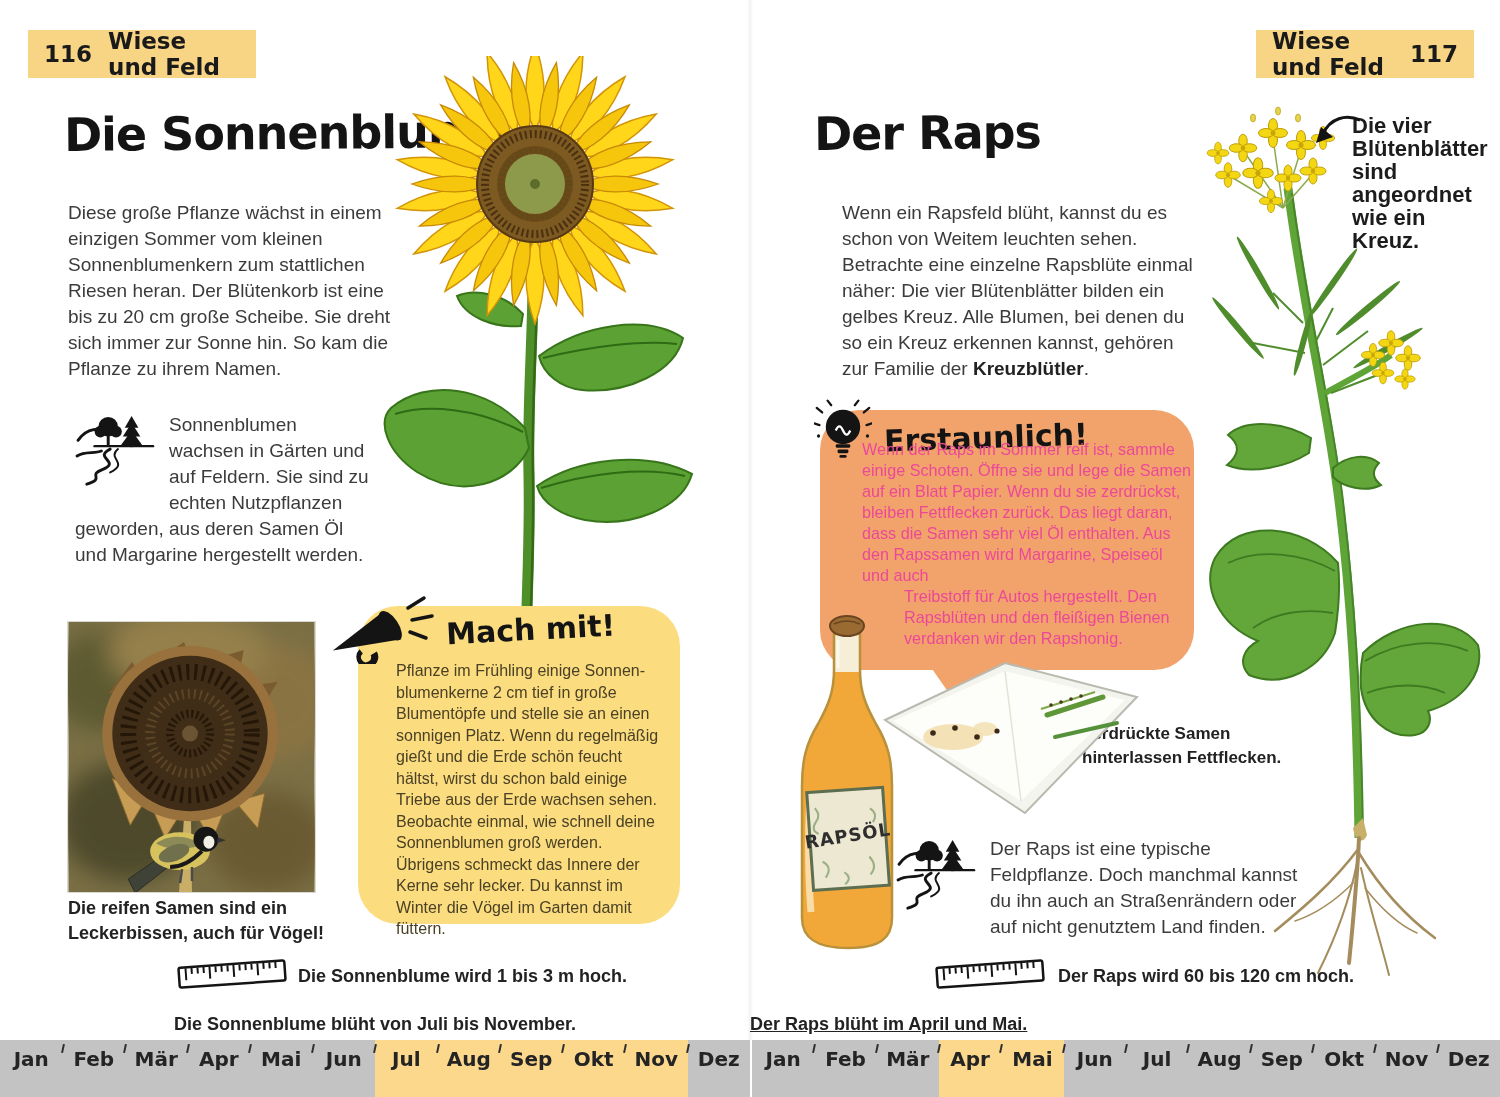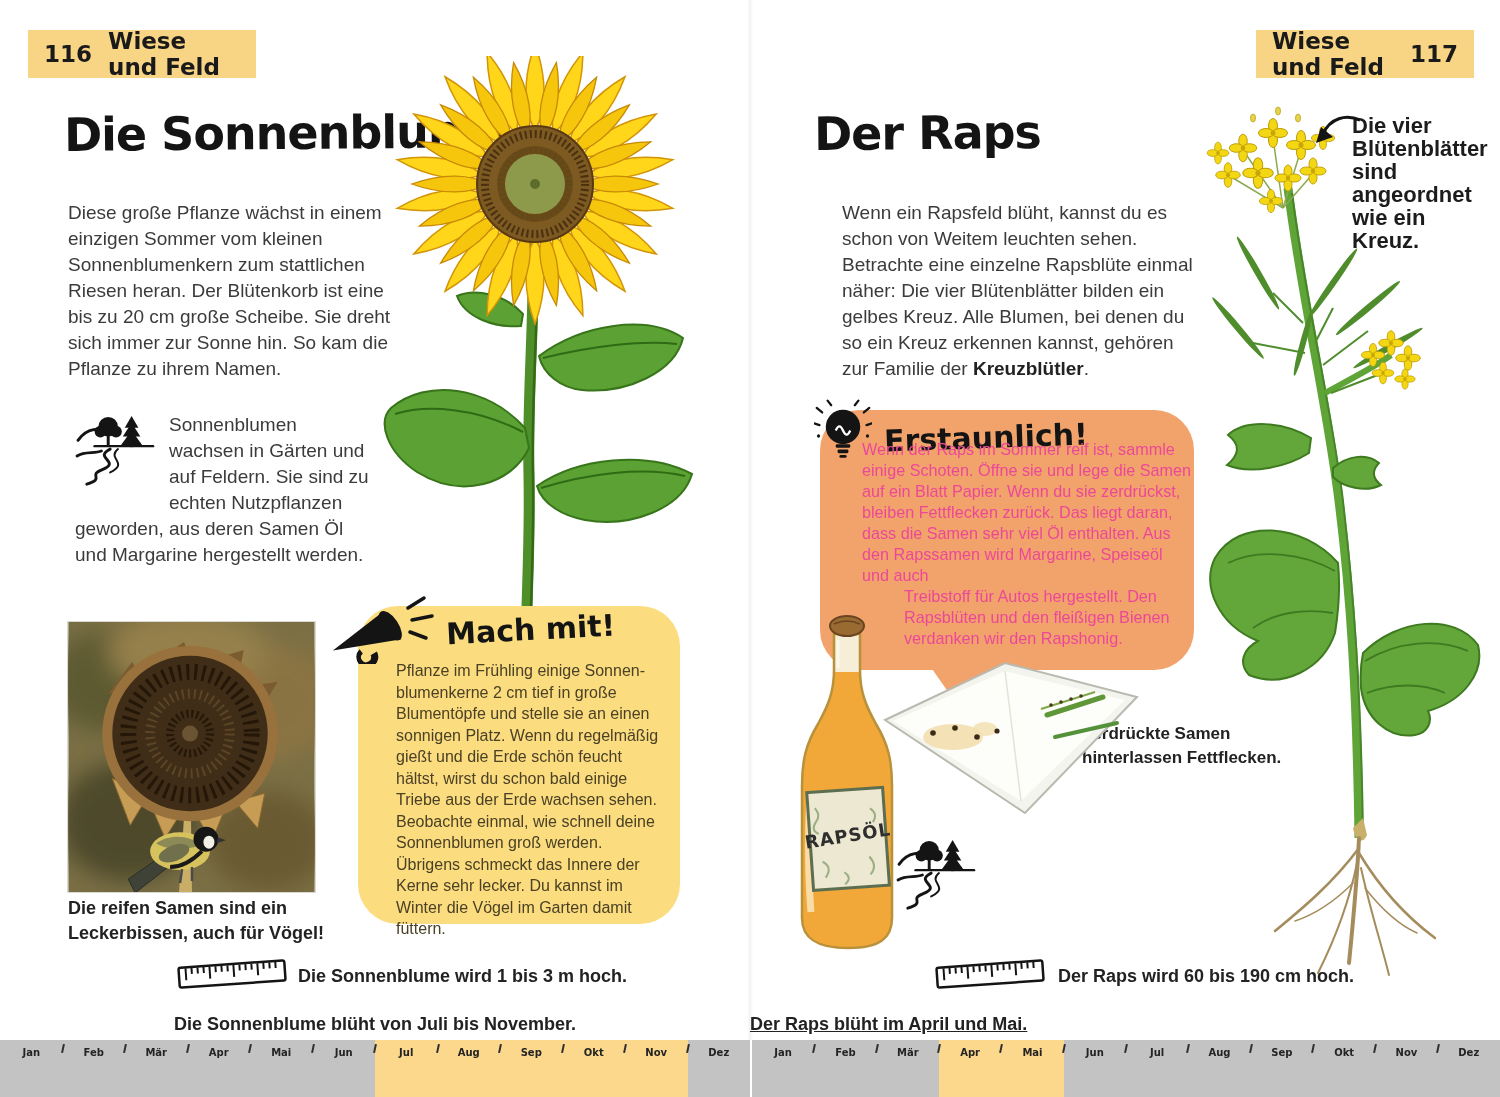--- a/index.html
+++ b/index.html
@@ -48,21 +48,21 @@
   #bloom-right{left:750px;top:1014px;width:750px;text-align:left;text-decoration:underline;}
   .ruler{position:absolute;width:114px;height:32px;z-index:2;}
   #ruler-left{left:176px;top:958px;}
   #ruler-right{left:934px;top:958px;}
   .calendar{position:absolute;bottom:0;height:57px;width:750px;display:flex;z-index:4;}
   #calendar-left{left:0;}
   #calendar-right{left:750px;border-left:2px solid #fff;box-sizing:border-box;}
   .month-cell{flex:1;position:relative;background:var(--bar-gray,#c3c3c3);}
   .month-cell.hl{background:var(--bar-highlight,#fbd88c);}
   .month-cell span{display:block;text-align:center;margin-top:7px;
-         font-family:"DejaVu Sans",sans-serif;font-weight:bold;font-size:10px;color:#242424;}
+         font-family:"DejaVu Sans",sans-serif;font-weight:bold;font-size:20px;color:#242424;}
   .month-cell:not(:first-child)::before{content:"";position:absolute;left:-1px;top:4px;width:2px;
          height:9px;background:#2e2e2e;transform:rotate(12deg);}
   #gutter{position:absolute;left:747px;top:0;width:6px;height:1040px;
          background:linear-gradient(90deg,rgba(0,0,0,0),rgba(0,0,0,0.05),rgba(0,0,0,0));}
   .illus{position:absolute;}
   #sunflower-illus{left:377px;top:56px;z-index:1;}
   #raps-illus{left:1183px;top:93px;z-index:1;}
   #bottle-illus{left:790px;top:610px;z-index:5;}
   #paper-illus{left:855px;top:645px;z-index:4;}
   #megaphone{left:326px;top:594px;z-index:4;}
@@ -414,26 +414,27 @@
       <text x="58" y="232" text-anchor="middle" font-family="DejaVu Sans, sans-serif" font-weight="bold" font-size="18" fill="#2e2e2e" letter-spacing="1" transform="rotate(-5 58 226)">RAPSÖL</text>
     </g>
   </svg>
 
   <div class="caption" id="seed-caption">Zerdrückte Samen hinterlassen Fettflecken.</div>
 
   <div class="habitat" id="habitat-right">
     <svg class="hicon" viewBox="0 0 84 78">
         <use href="#ico-landscape"></use>
       </svg>
+    <span>Der Raps ist eine typische Feldpflanze. Doch manchmal kannst du ihn auch an Straßenrändern oder auf nicht genutztem Land finden.</span>
   </div>
 
   <svg class="ruler" id="ruler-right" viewBox="0 0 114 32">
       <use href="#ico-ruler"></use>
     </svg>
-  <div class="fact-line" id="height-right">Der Raps wird 60 bis 190 cm hoch.</div>
+  <div class="fact-line" id="height-right">Der Raps wird 60 bis 120 cm hoch.</div>
   <div class="fact-line" id="bloom-right">Der Raps blüht im April und Mai.</div>
 
   <div class="calendar" id="calendar-left">
       <div class="month-cell">
         <span>Jan</span>
       </div>
       <div class="month-cell">
         <span>Feb</span>
       </div>
       <div class="month-cell">

